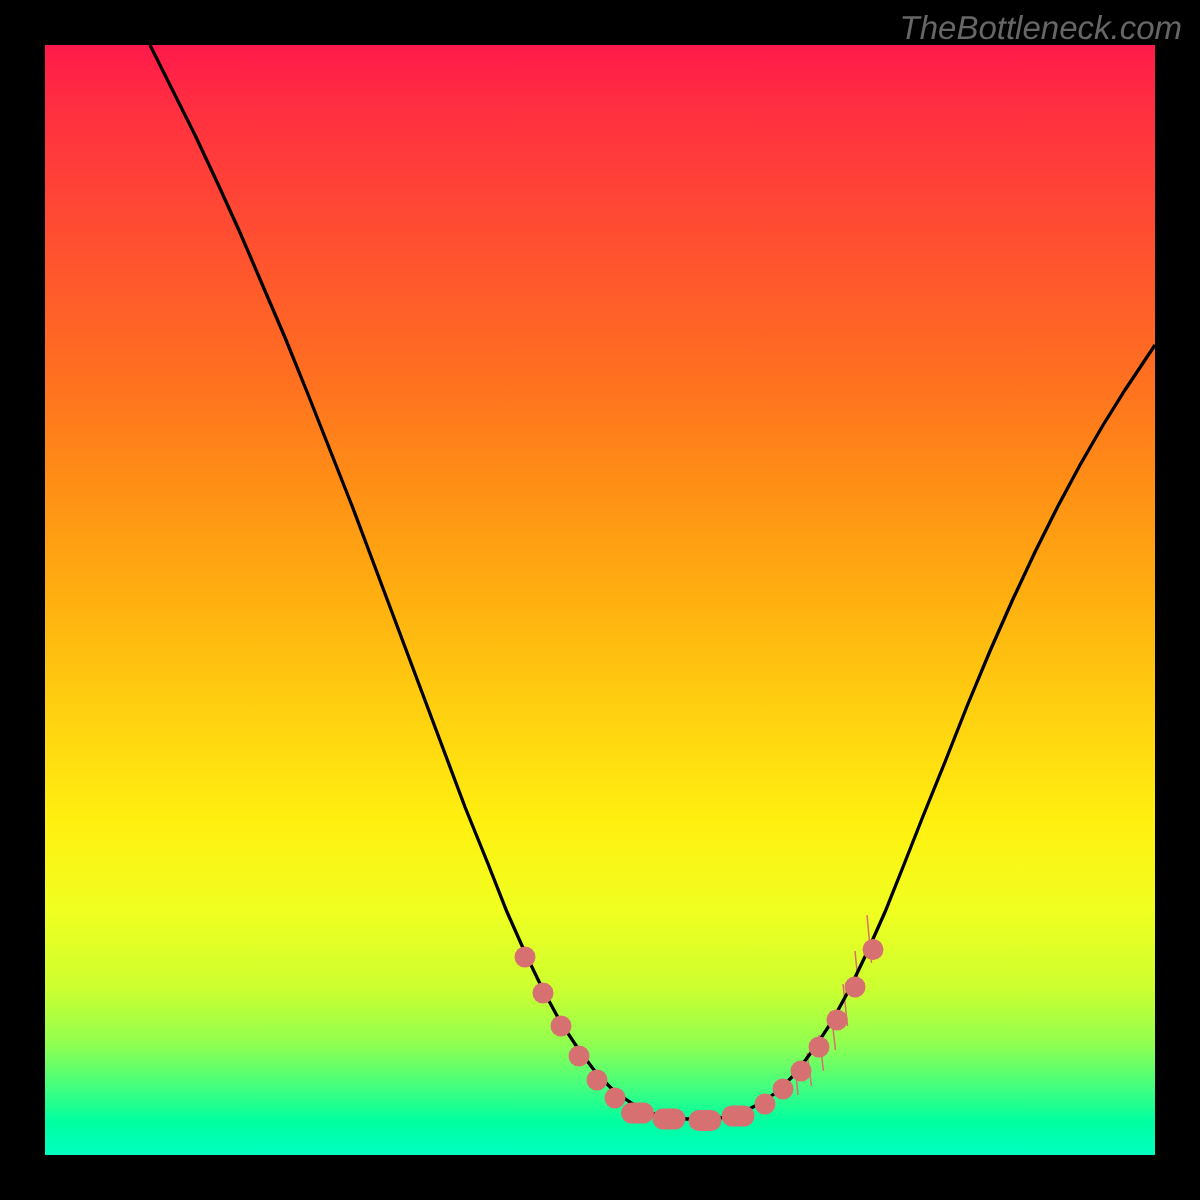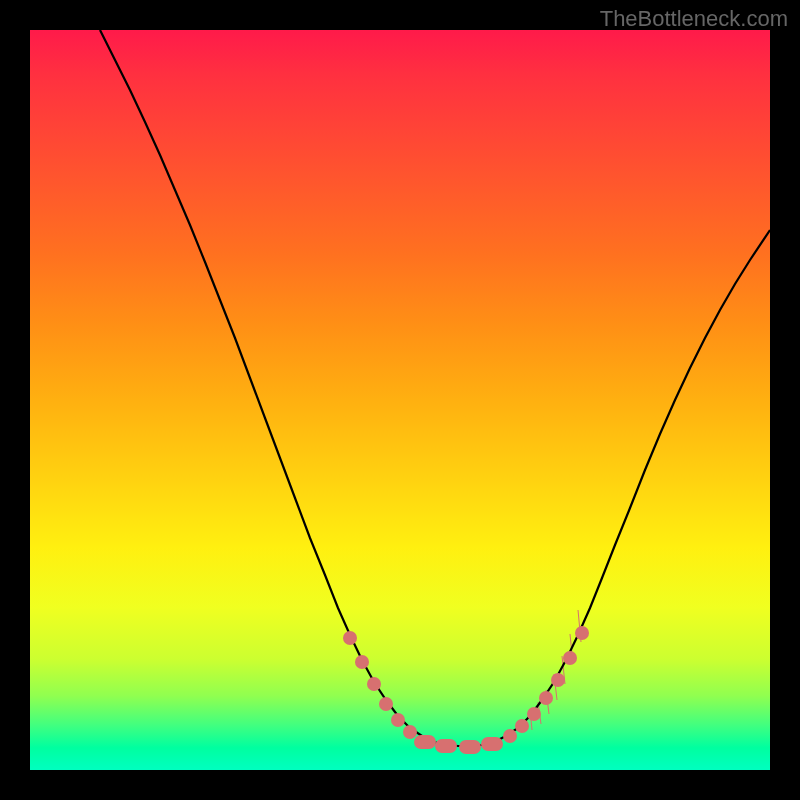--- a/index.html
+++ b/index.html
@@ -12,20 +12,21 @@
     font-family: Arial, sans-serif;
   }
   .watermark {
     position: absolute;
     top: 6px;
     right: 12px;
     color: #666;
     font-size: 22px;
     font-weight: 500;
     z-index: 10;
+    font-style: italic;
   }
   .plot-area {
     position: absolute;
     left: 30px;
     top: 30px;
     width: 740px;
     height: 740px;
     overflow: hidden;
   }
   .gradient-bg {

